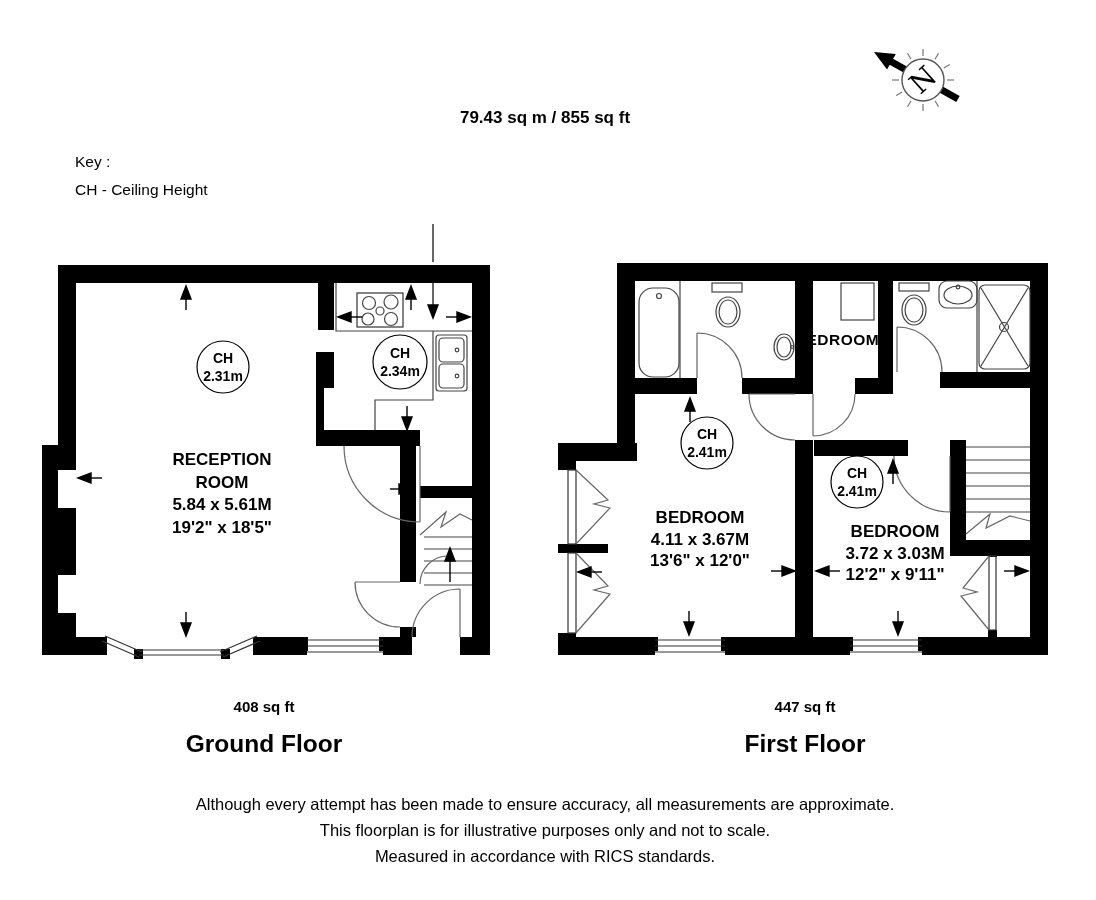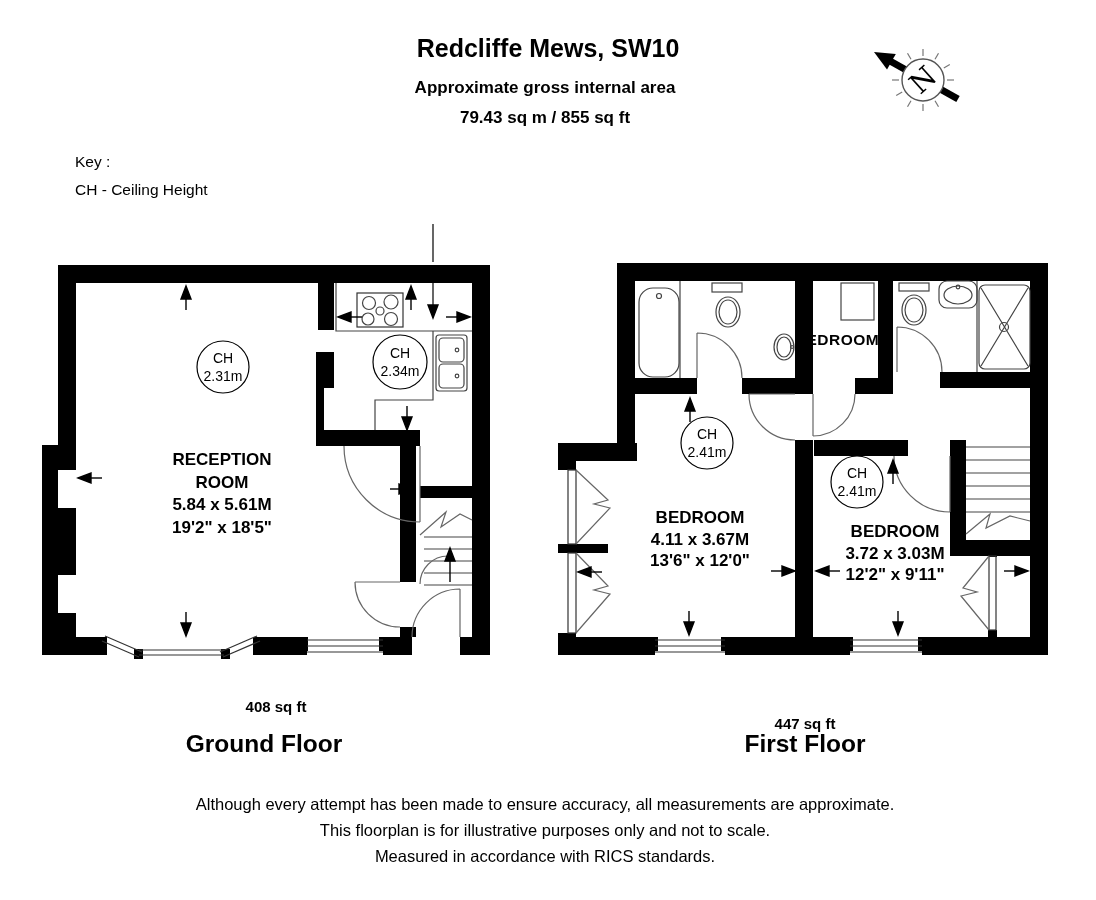--- a/index.html
+++ b/index.html
@@ -6,21 +6,21 @@
   #canvas{position:relative;width:1096px;height:900px;background:#ffffff;overflow:hidden;
           font-family:"Liberation Sans",sans-serif;color:#000;}
   svg{position:absolute;left:0;top:0;}
   .lbl{position:absolute;transform:translate(-50%,-50%);white-space:nowrap;text-align:center;}
   .title{font-size:25px;font-weight:bold;}
   .sub{font-size:17px;font-weight:bold;}
   .key{position:absolute;font-size:15.5px;line-height:28px;white-space:nowrap;}
   .callout{font-size:15px;font-weight:bold;line-height:27px;}
   .room{font-size:17px;font-weight:bold;line-height:22.5px;margin-top:28px;}
   .room2{font-size:17px;font-weight:bold;line-height:21.5px;}
-  .ch{font-size:14px;line-height:18px;font-weight:normal;}
+  .ch{font-size:14px;line-height:18px;font-weight:bold;}
   .sqft{font-size:15px;font-weight:bold;}
   .floorname{font-size:24.5px;font-weight:bold;}
   .utility{font-size:15.5px;font-weight:bold;letter-spacing:.5px;}
   .disc{font-size:16.5px;font-weight:normal;}
 </style>
 </head>
 <body>
 
 <div id="canvas">
 
@@ -236,22 +236,20 @@
       <line x1="935" y1="59.2" x2="938.5" y2="53.2"></line>
           <line x1="943.8" y1="68" x2="949.8" y2="64.5"></line>
     </g>
     <line x1="890" y1="61" x2="958" y2="99" stroke="#000" stroke-width="7"></line>
     <polygon points="874,52 887,69.6 895.8,54" fill="#000"></polygon>
     <circle cx="923" cy="80" r="21" fill="#fff" stroke="#555" stroke-width="1.4"></circle>
     <text x="923" y="80" font-family="DejaVu Serif, serif" font-size="28" fill="#000" text-anchor="middle" dominant-baseline="central" transform="rotate(-42 923 80)">N</text>
   </g>
 </svg>
 
-  <div class="lbl title" style="left:548px;top:48px;">Redcliffe Mews, SW10</div>
-  <div class="lbl sub" style="left:545px;top:88px;">Approximate gross internal area</div>
   <div class="lbl sub" style="left:545px;top:118px;">79.43 sq m / 855 sq ft</div>
 
   <div class="key" style="left:75px;top:148px;">
     <div>Key :</div>
     <div>CH - Ceiling Height</div>
   </div>
 
 
   <div class="lbl ch" style="left:223px;top:367px;">
     <div>CH</div>
@@ -281,22 +279,22 @@
     <div>BEDROOM</div>
     <div>4.11 x 3.67M</div>
     <div>13'6" x 12'0"</div>
   </div>
   <div class="lbl room2" style="left:895px;top:553px;">
     <div>BEDROOM</div>
     <div>3.72 x 3.03M</div>
     <div>12'2" x 9'11"</div>
   </div>
 
-  <div class="lbl sqft" style="left:264px;top:706px;margin-left:12px;">408 sq ft</div>
+  <div class="lbl sqft" style="left:264px;top:706px;">408 sq ft</div>
   <div class="lbl floorname" style="left:264px;top:744px;">Ground Floor</div>
-  <div class="lbl sqft" style="left:805px;top:706px;margin-top:17px;">447 sq ft</div>
+  <div class="lbl sqft" style="left:805px;top:706px;">447 sq ft</div>
   <div class="lbl floorname" style="left:805px;top:744px;">First Floor</div>
 
   <div class="lbl disc" style="left:545px;top:804px;">Although every attempt has been made to ensure accuracy, all measurements are approximate.</div>
   <div class="lbl disc" style="left:545px;top:830px;">This floorplan is for illustrative purposes only and not to scale.</div>
   <div class="lbl disc" style="left:545px;top:856px;">Measured in accordance with RICS standards.</div>
 
 </div>
 
 </body></html>

